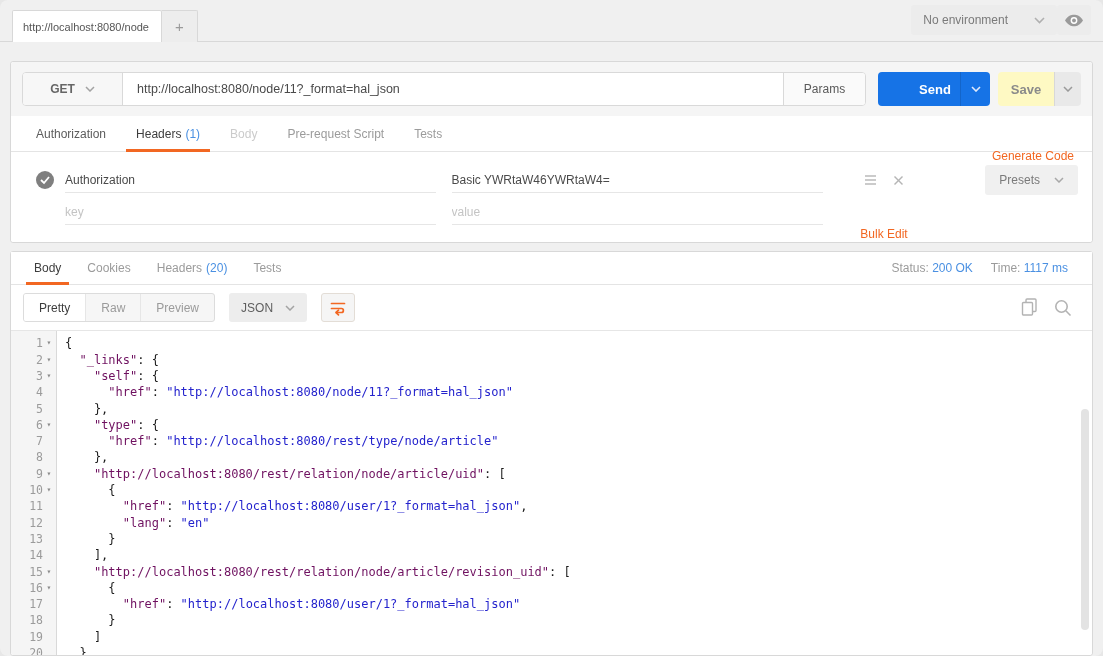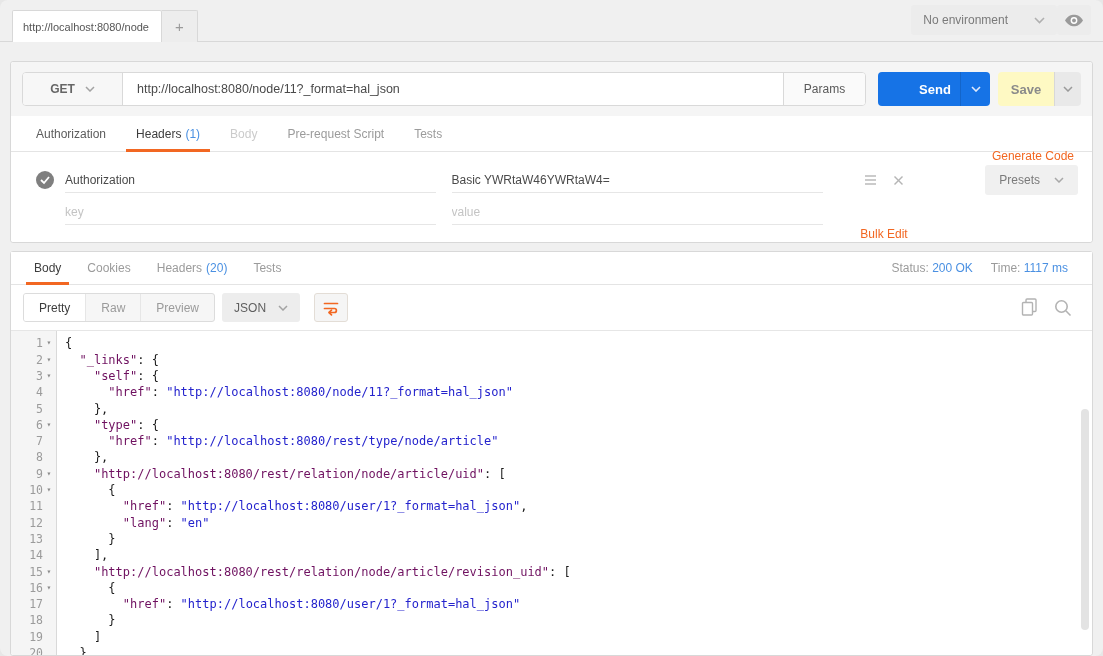--- a/index.html
+++ b/index.html
@@ -88,21 +88,21 @@
   .bulk-edit { justify-self: center; }
 
   
   .resp-toolbar { display: flex; align-items: center; padding: 8px 12px; flex: 0 0 auto; }
   .segmented { display: flex; height: 29px; border: 1px solid #dcdcdc; border-radius: 3px;
     overflow: hidden; background: #f6f6f6; }
   .seg-btn { display: flex; align-items: center; justify-content: center; padding: 0 15px;
     color: #9b9b9b; border-right: 1px solid #e6e6e6; }
   .seg-btn:last-child { border-right: none; }
   .seg-btn.active { background: #fff; color: #3d3d3d; }
-  .lang-select { margin-left: 7px; height: 29px; background: #ededed; border-radius: 3px;
+  .lang-select { margin-left: 14px; height: 29px; background: #ededed; border-radius: 3px;
     color: #5e5e5e; display: flex; align-items: center; gap: 12px; padding: 0 12px; }
   .wrap-btn { margin-left: 14px; width: 34px; height: 29px; background: #f5f5f5;
     border: 1px solid #e3ddd6; border-radius: 3px; display: flex; align-items: center; justify-content: center; }
   .toolbar-right { margin-left: auto; display: flex; align-items: center; gap: 16px; padding-right: 8px; }
 
   
   .code-area { flex: 1 1 auto; min-height: 0; border-top: 1px solid #e6e6e6; display: flex;
     overflow: hidden; background: #fff; position: relative; border-radius: 0 0 3px 3px; }
   .code-gutter { flex: 0 0 46px; background: #f5f5f5; border-right: 1px solid #d9d9d9;
     padding-top: 4px; font-family: "DejaVu Sans Mono", monospace; font-size: 11.5px; color: #9b9b9b; }

